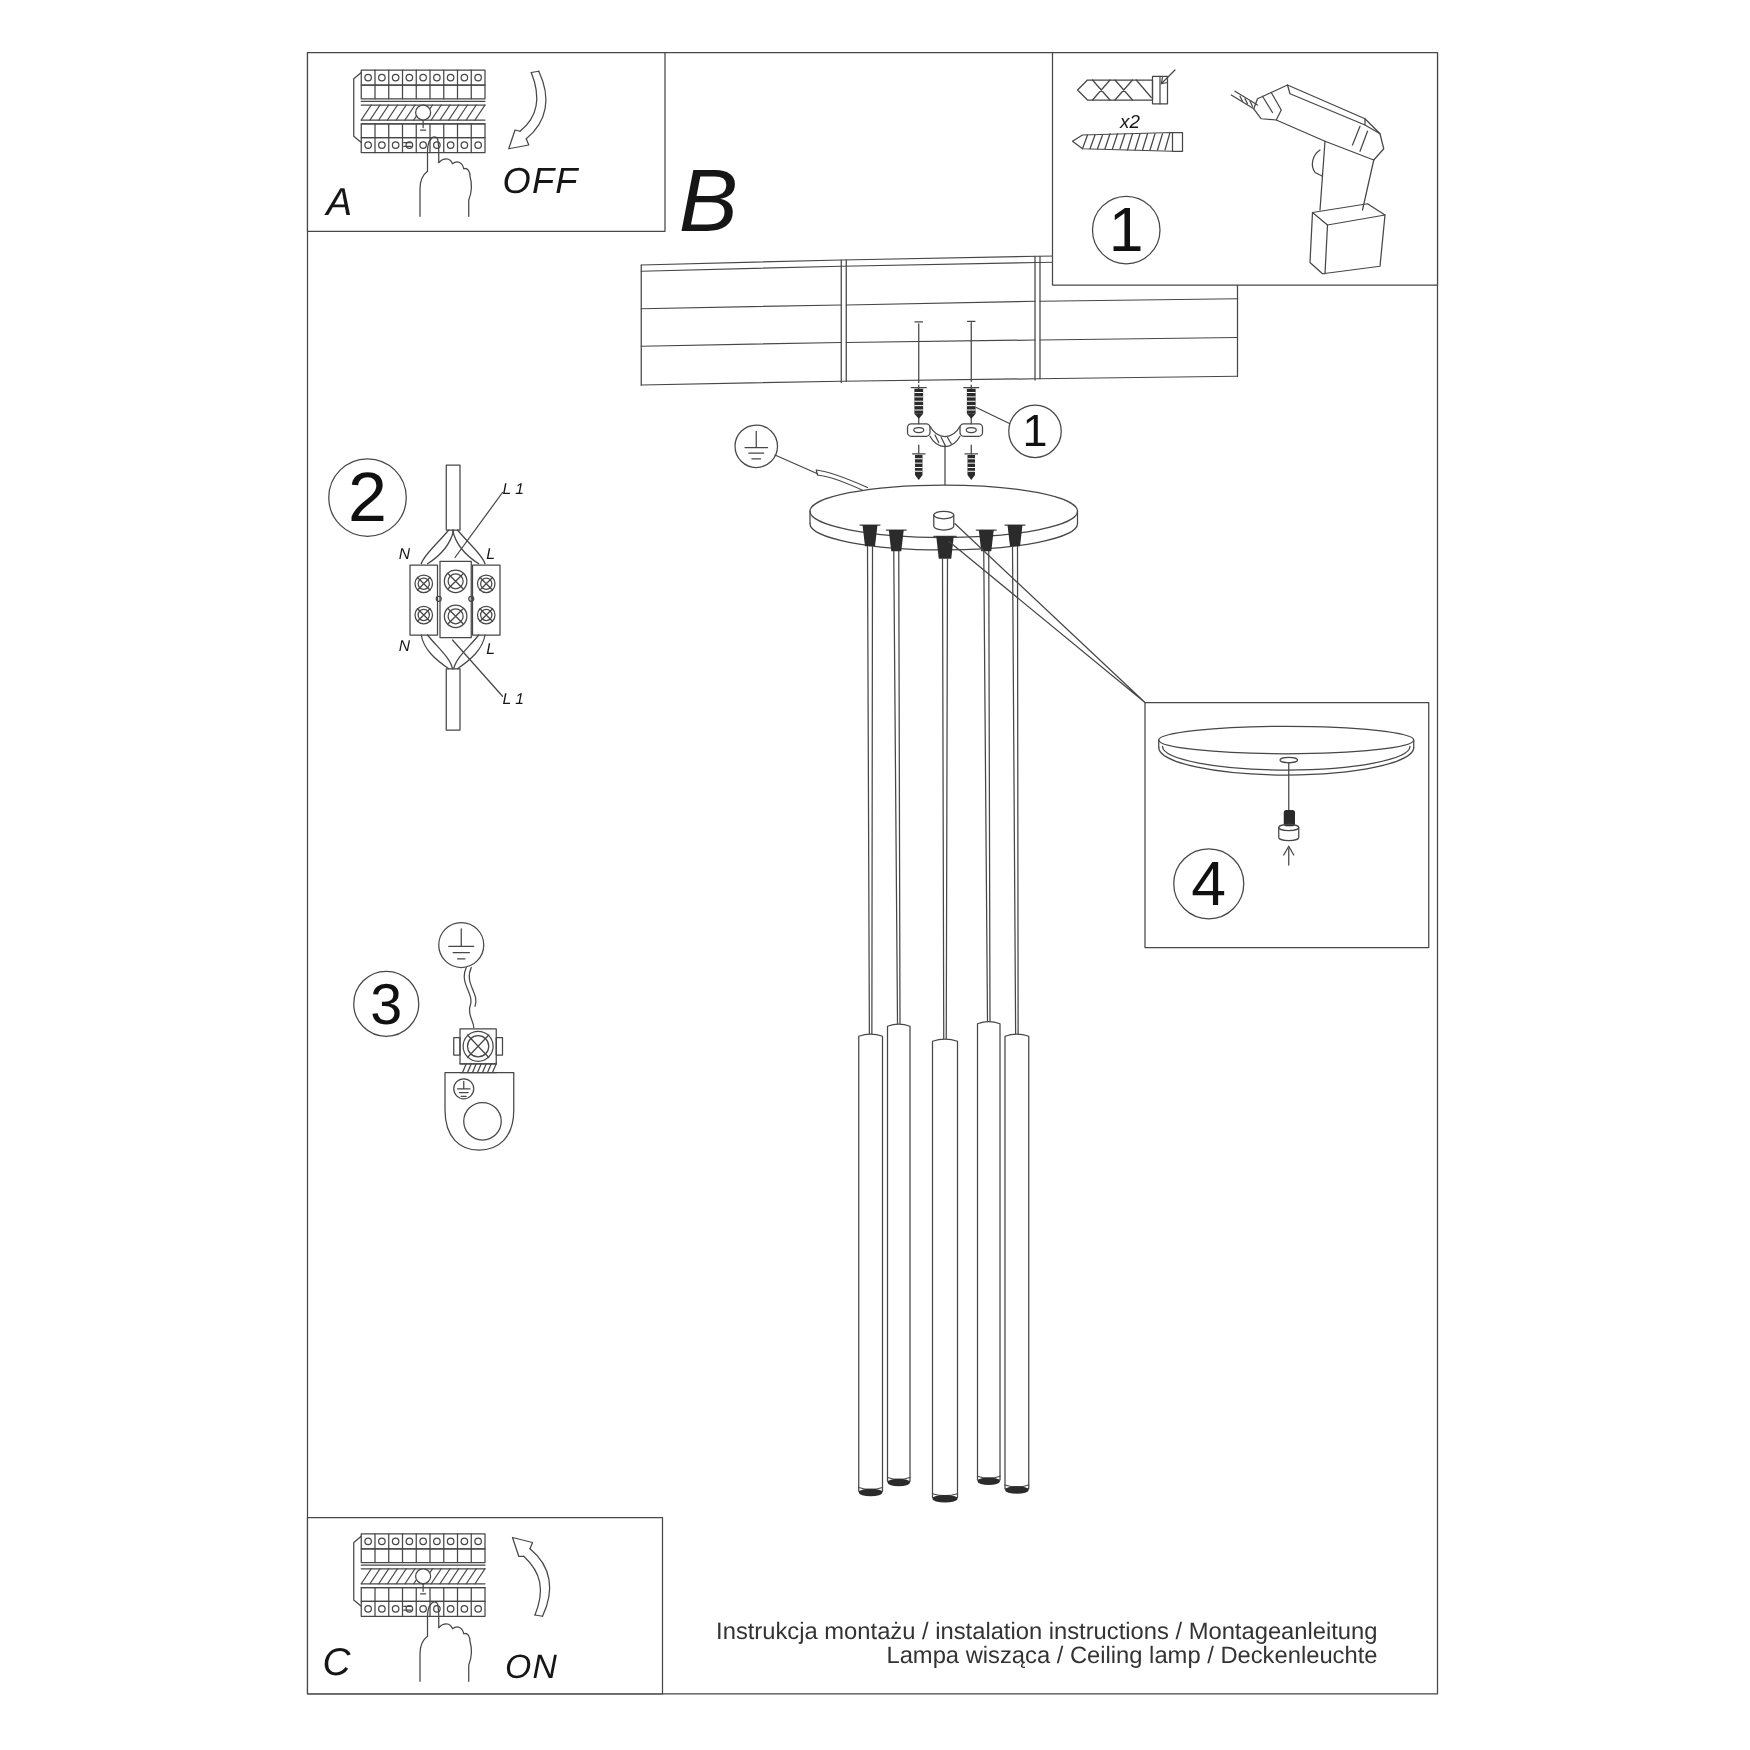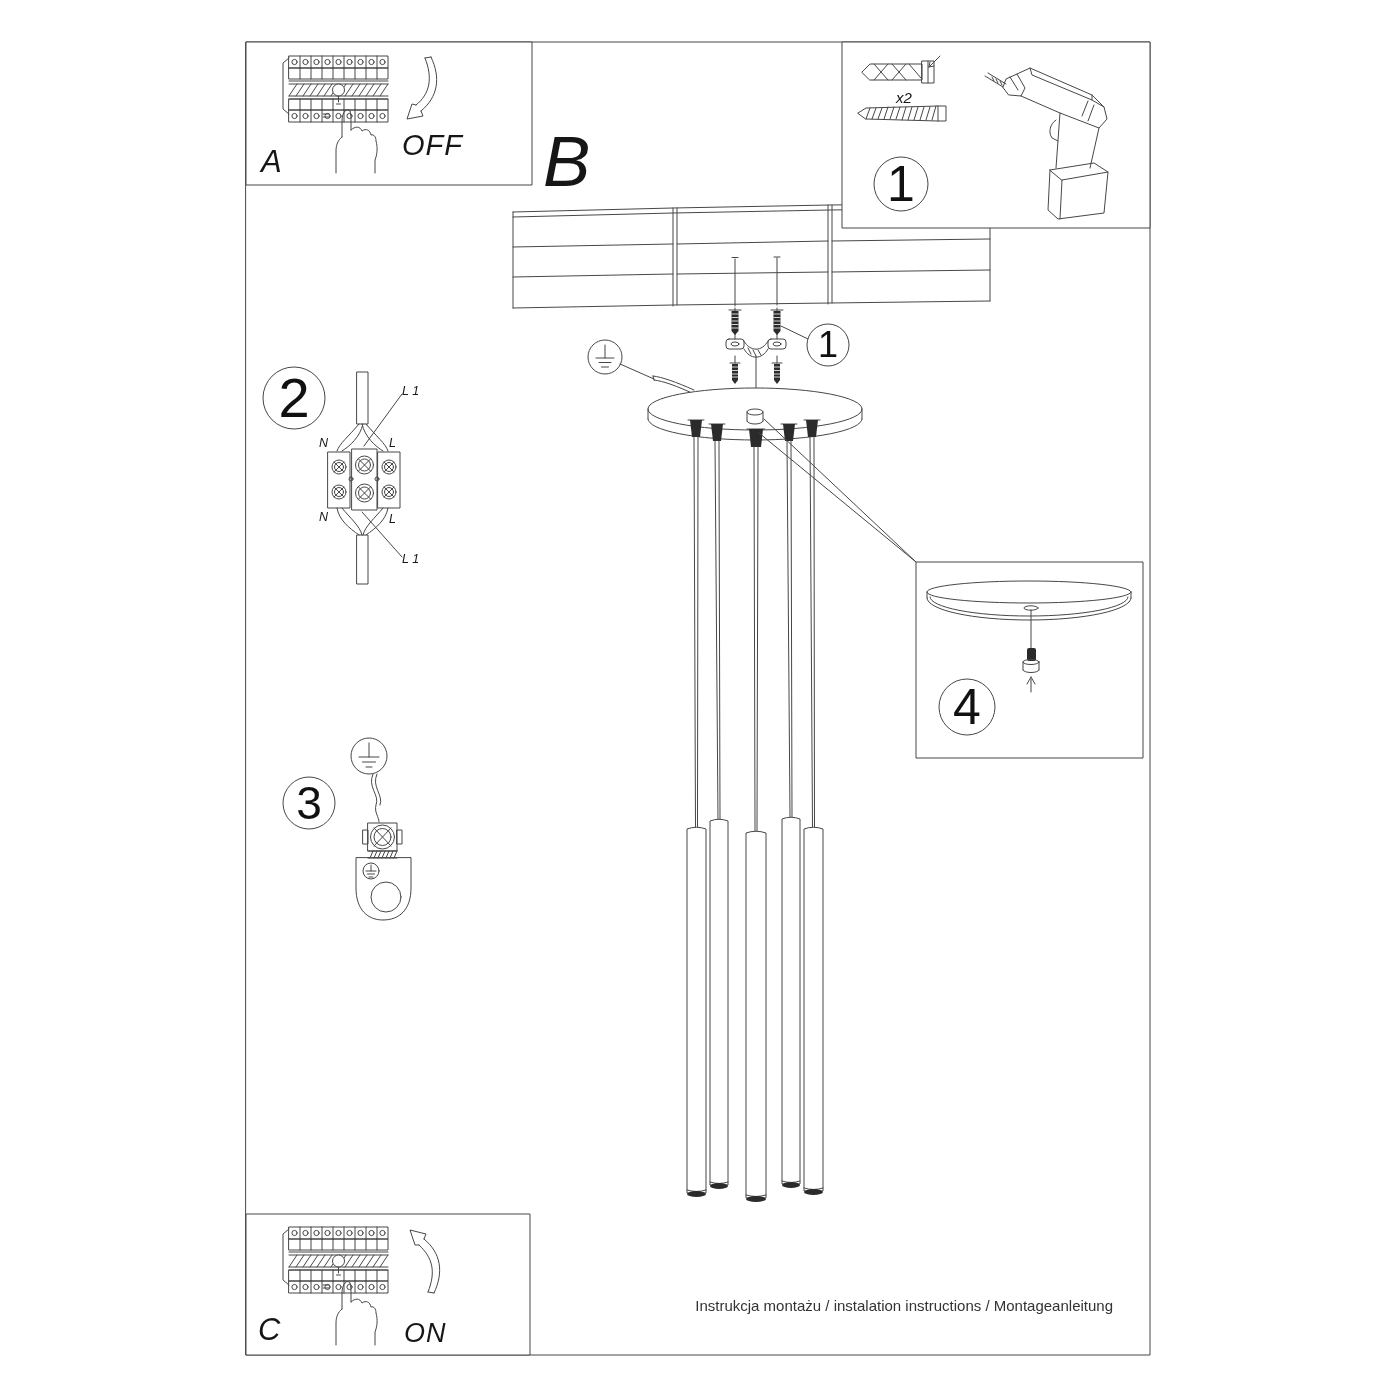--- a/index.html
+++ b/index.html
@@ -320,17 +320,18 @@
 <span class="txt" style="left:389px;top:512px;font-size:12.5px;">L</span>
 <span class="txt" style="left:402px;top:552px;font-size:12.5px;">L 1</span>
 
 <div class="circle-num" style="left:283px;top:777px;width:52px;height:52px;font-size:46px;">3</div>
 
 <div class="circle-num" style="left:939px;top:679px;width:56px;height:56px;font-size:50px;">4</div>
 
 <span class="txt" style="left:258px;top:1312px;font-size:31px;">C</span>
 <span class="txt" style="left:404px;top:1299px;font-size:27px;letter-spacing:1px;margin-top:19px;">ON</span>
 
-<div class="footer" style="right:287px;top:1296px;font-size:15px;margin-left:22px;">
+<div class="footer" style="right:298px;top:1296px;font-size:19px;margin-left:22px;">
   <div>Instrukcja montażu / instalation instructions / Montageanleitung</div>
+  <div>Lampa wisząca / Ceiling lamp / Deckenleuchte</div>
 </div>
 
 </div>
 
 </body></html>

